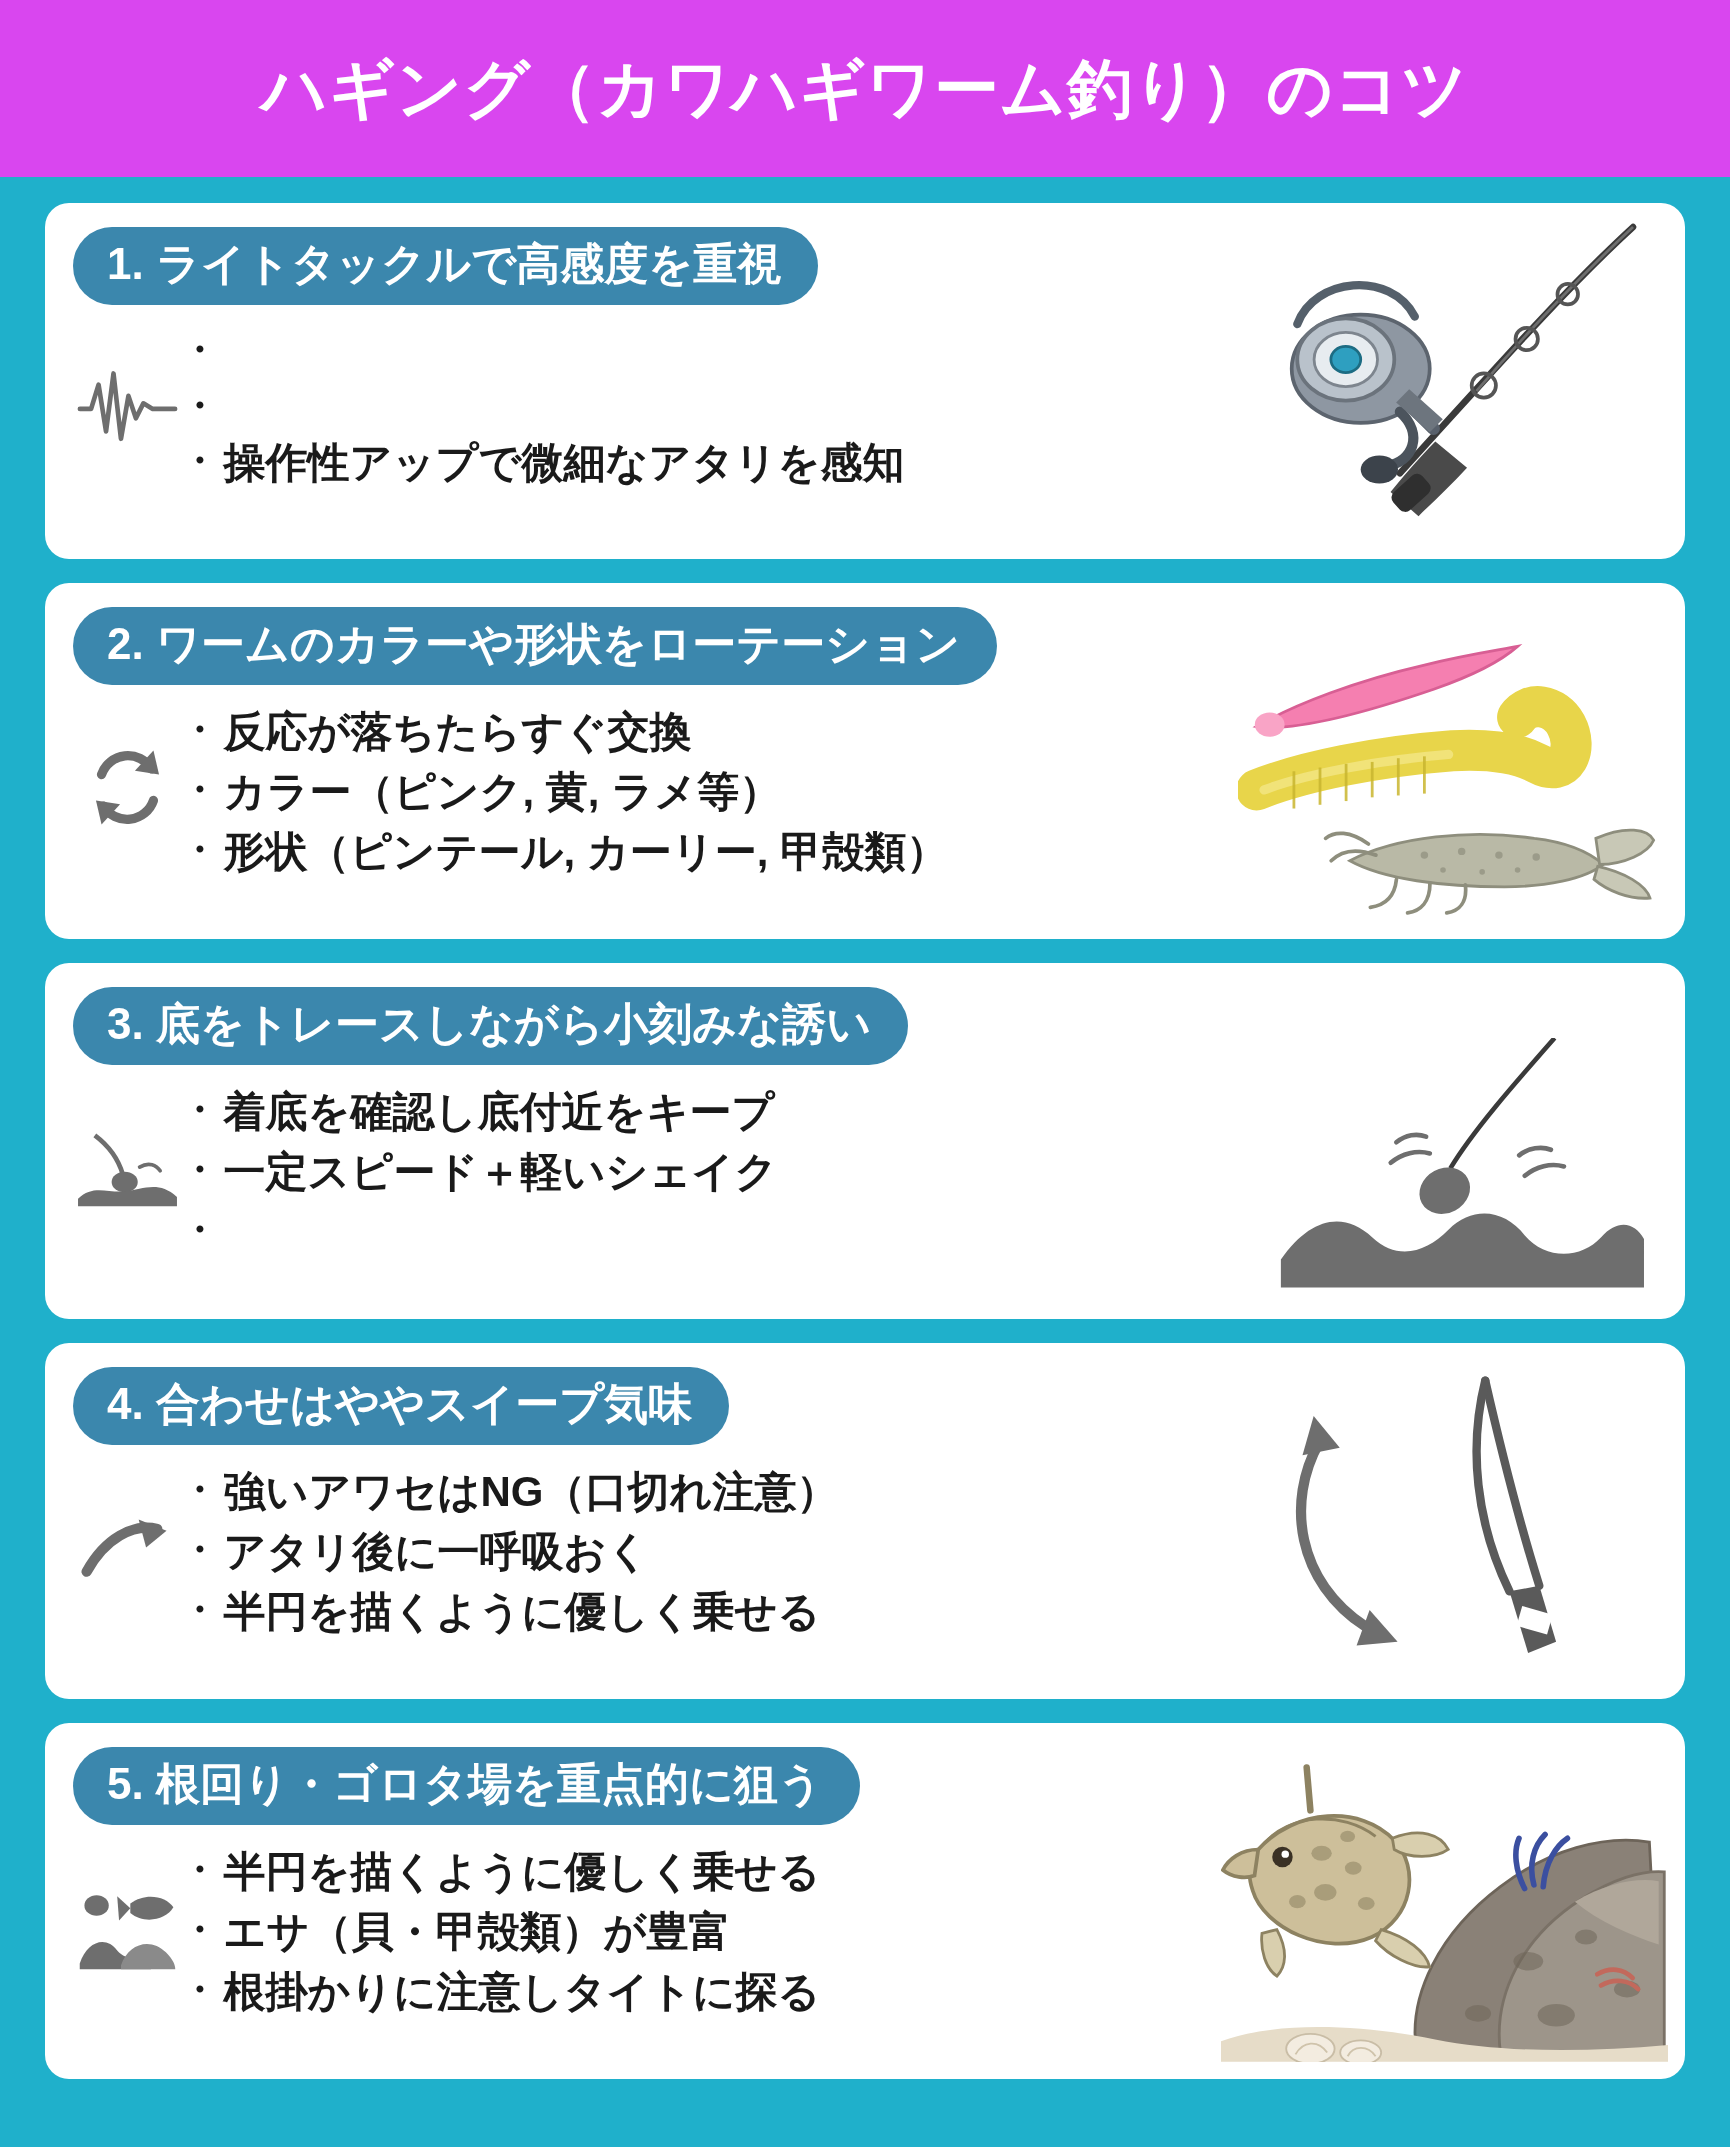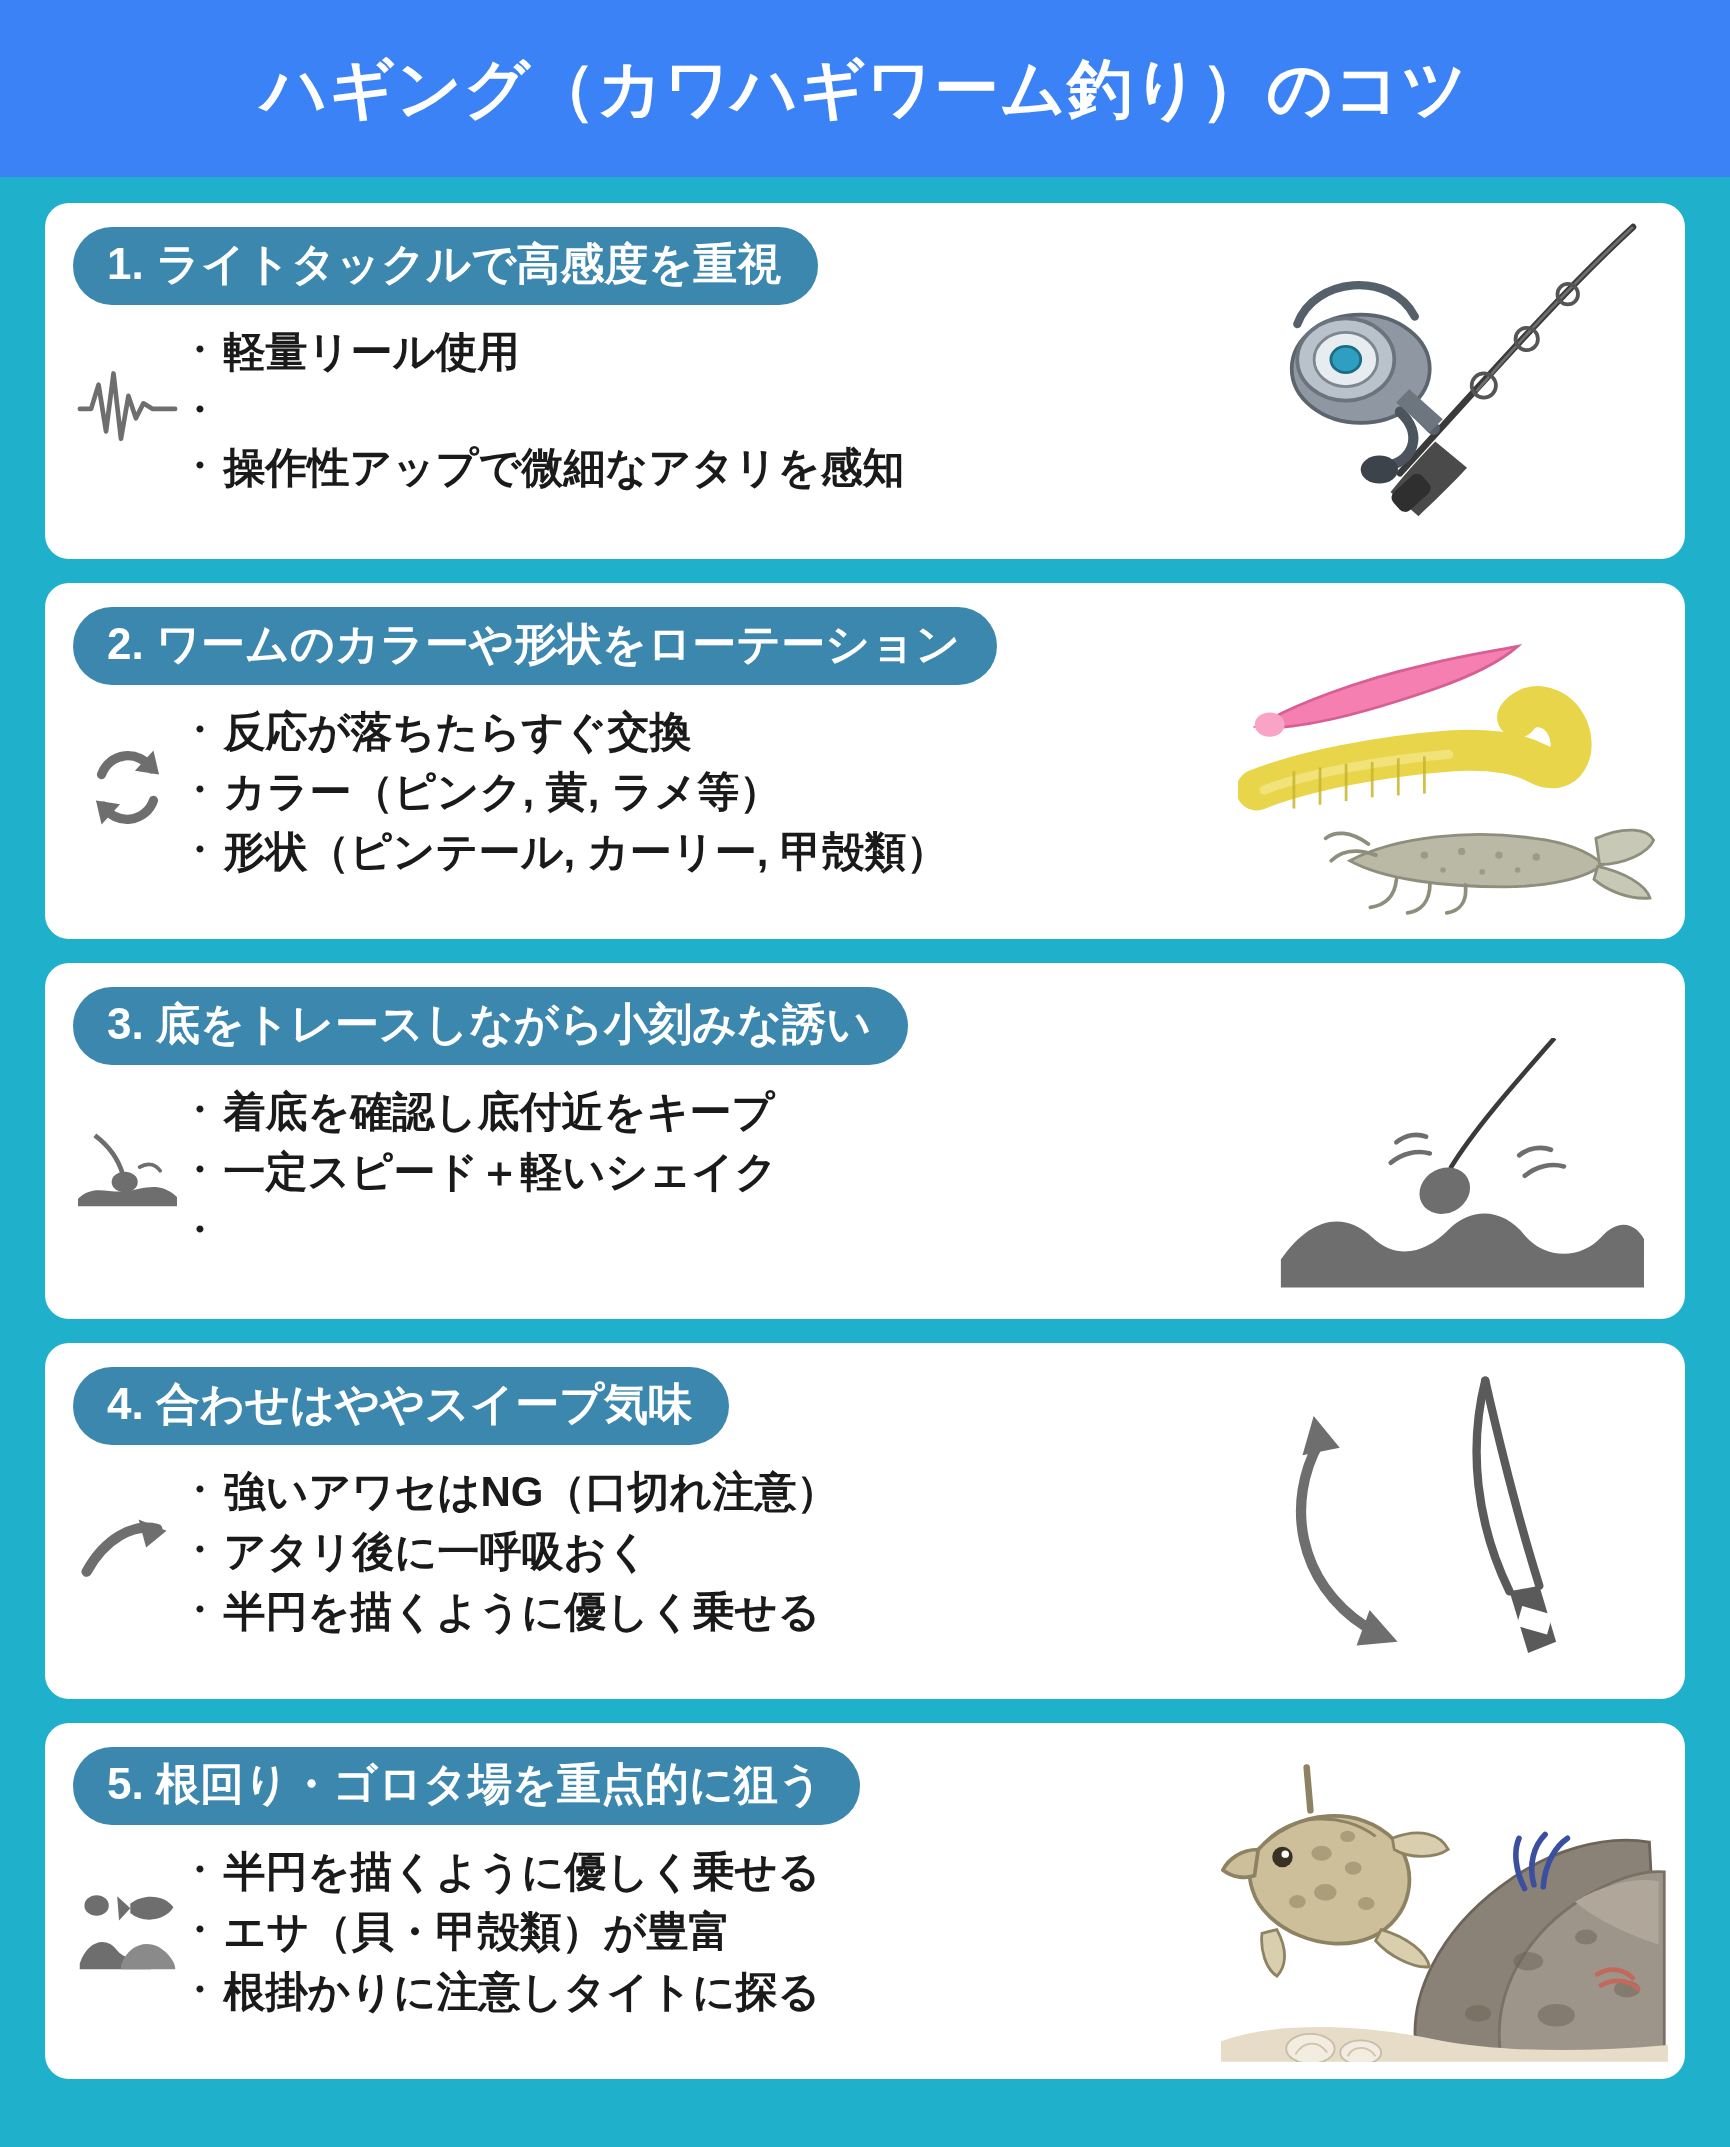--- a/index.html
+++ b/index.html
@@ -18,21 +18,21 @@
     position: relative;
     width: 1730px;
     height: 2148px;
     background: #1fb0cb;
     box-sizing: border-box;
   }
   
   .header {
     width: 1730px;
     height: 177px;
-    background: #3b82f6;
+    background: #d946ef;
     display: flex;
     align-items: center;
     justify-content: center;
     box-sizing: border-box;
   }
   .header-title {
     color: #ffffff;
     font-size: 65px;
     font-weight: bold;
     letter-spacing: 0.9px;
@@ -130,21 +130,20 @@
       <div class="card-heading">1. ライトタックルで高感度を重視</div>
       <div class="card-body">
         <div class="side-icon">
           <svg width="103" height="84" viewBox="0 0 110 90">
             <polyline points="4,46 16,46 24,20 32,70 40,8 48,78 56,32 64,56 72,40 82,46 106,46" fill="none" stroke="#6e6e6e" stroke-width="5" stroke-linejoin="round" stroke-linecap="round"></polyline>
           </svg>
         </div>
         <ul class="bullets">
           <li>
               <span class="dot">・</span>
-              <span>軽量リール使用</span>
             </li>
           <li>
               <span class="dot">・</span>
             </li>
           <li>
               <span class="dot">・</span>
               <span>操作性アップで微細なアタリを感知</span>
             </li>
         </ul>
       </div>

